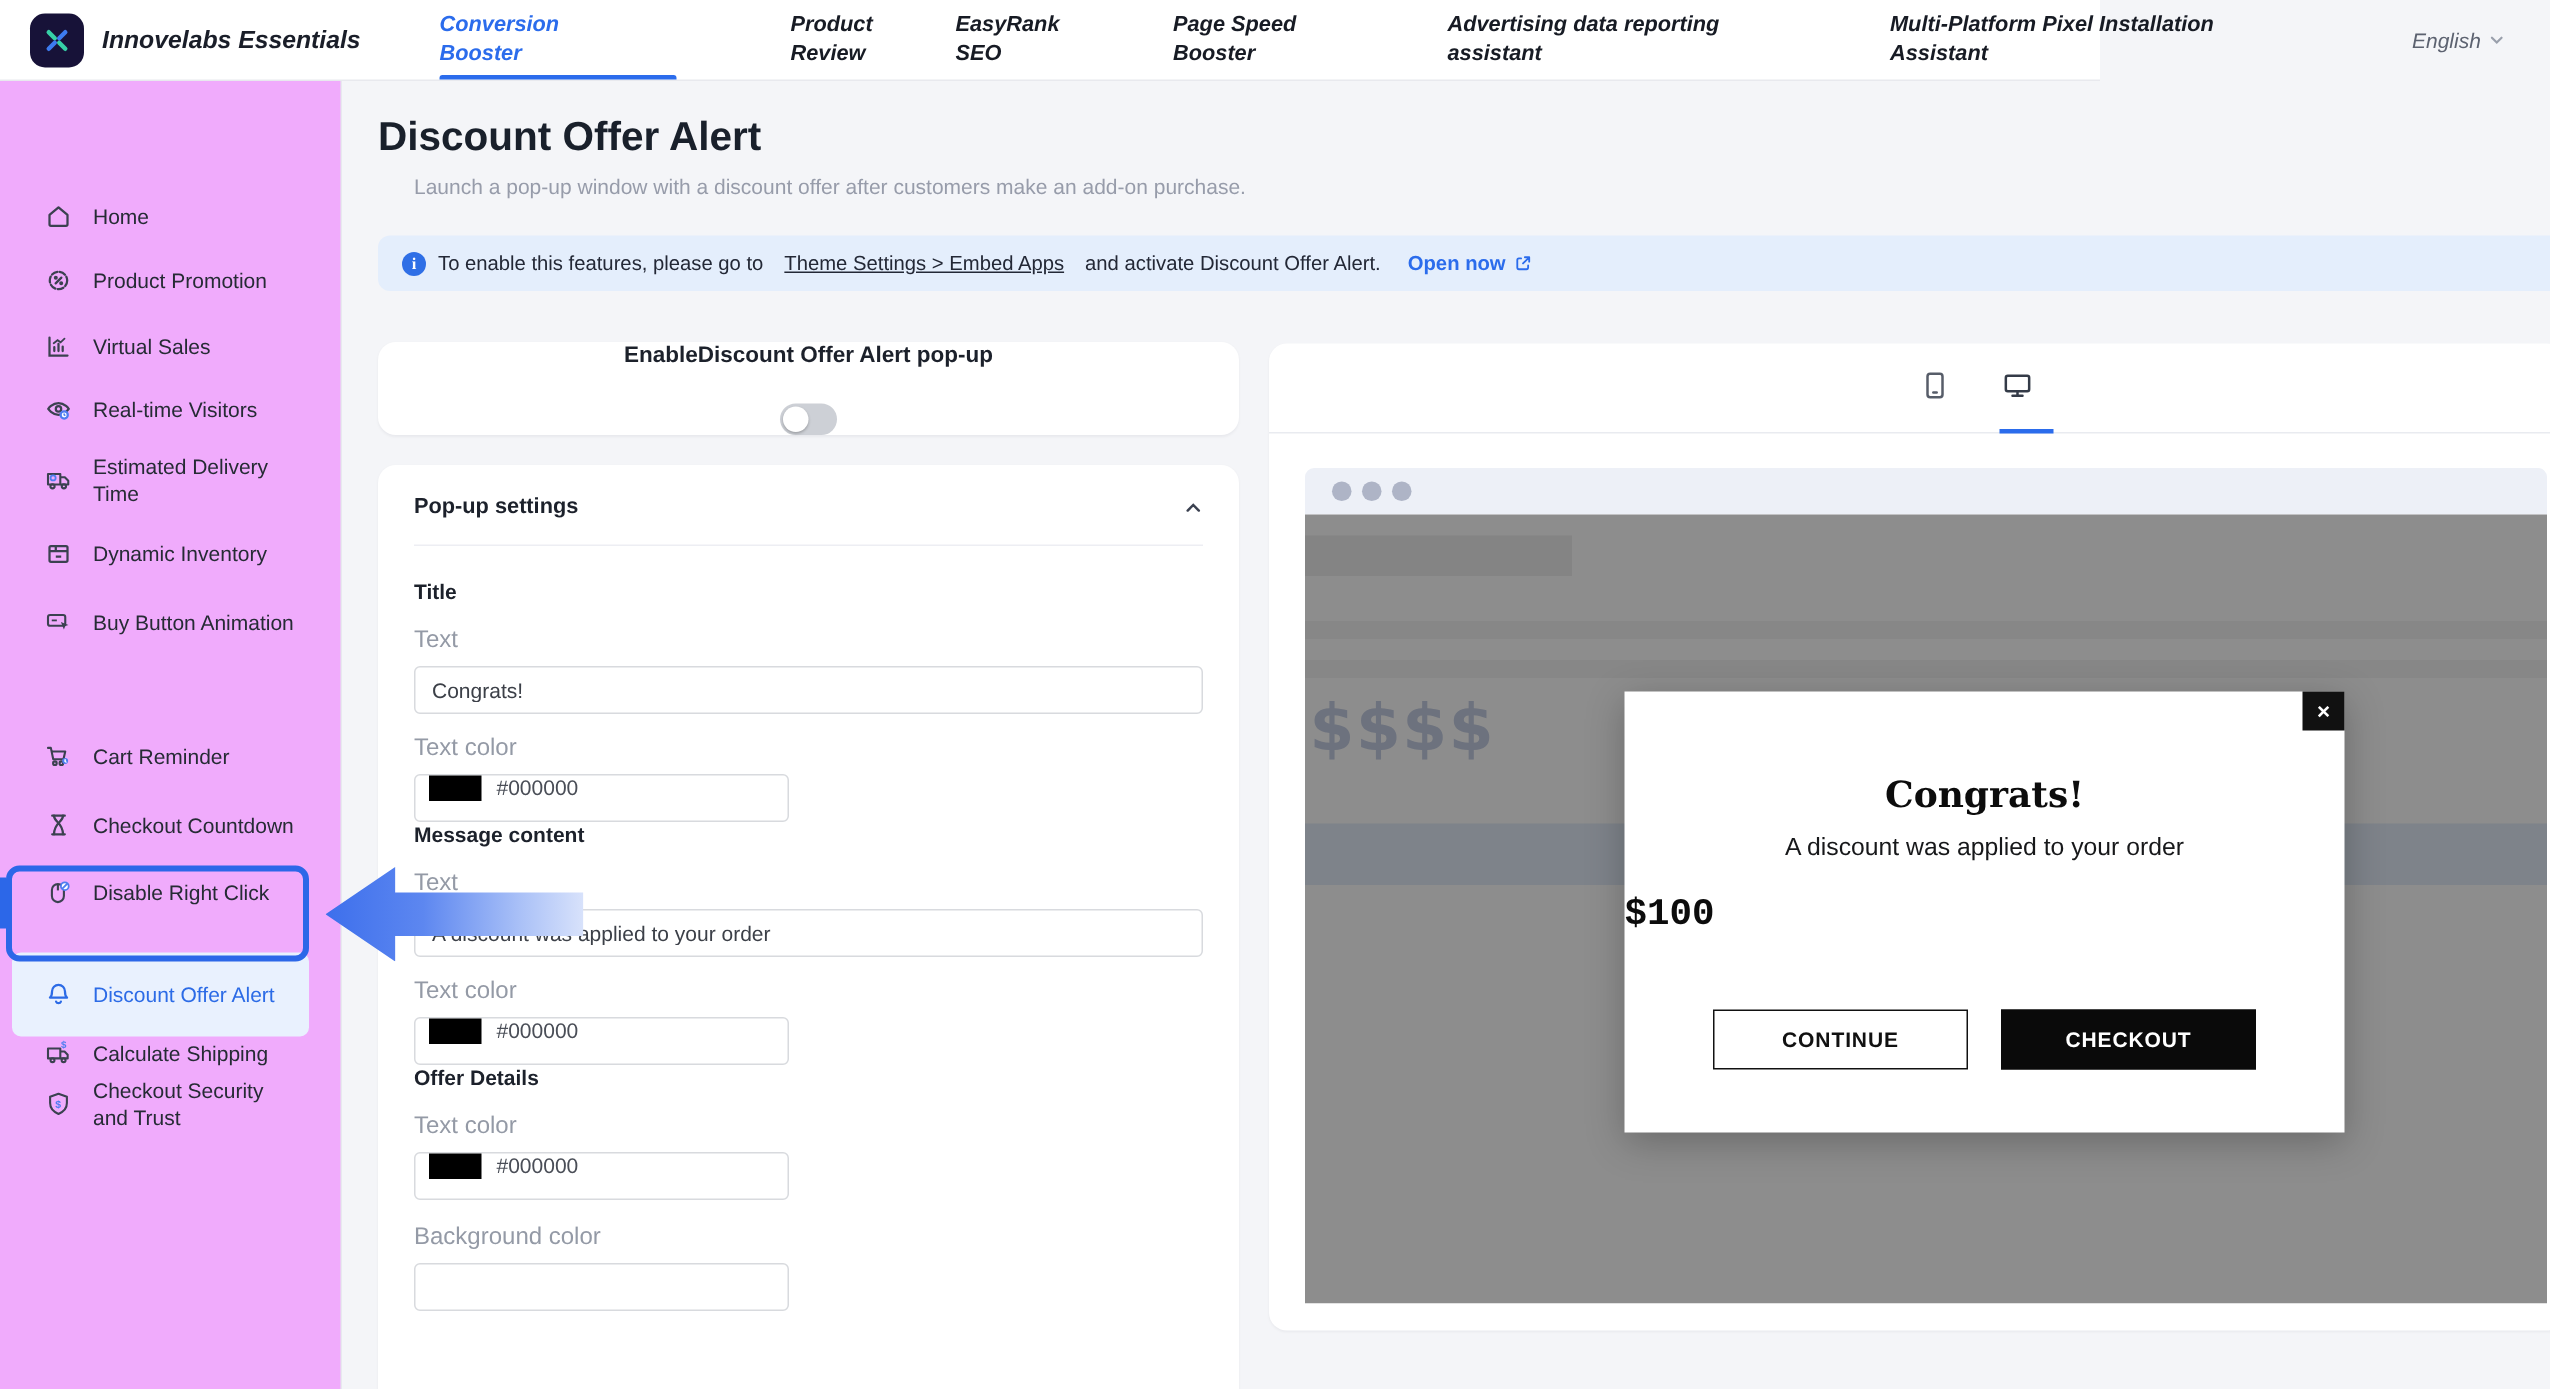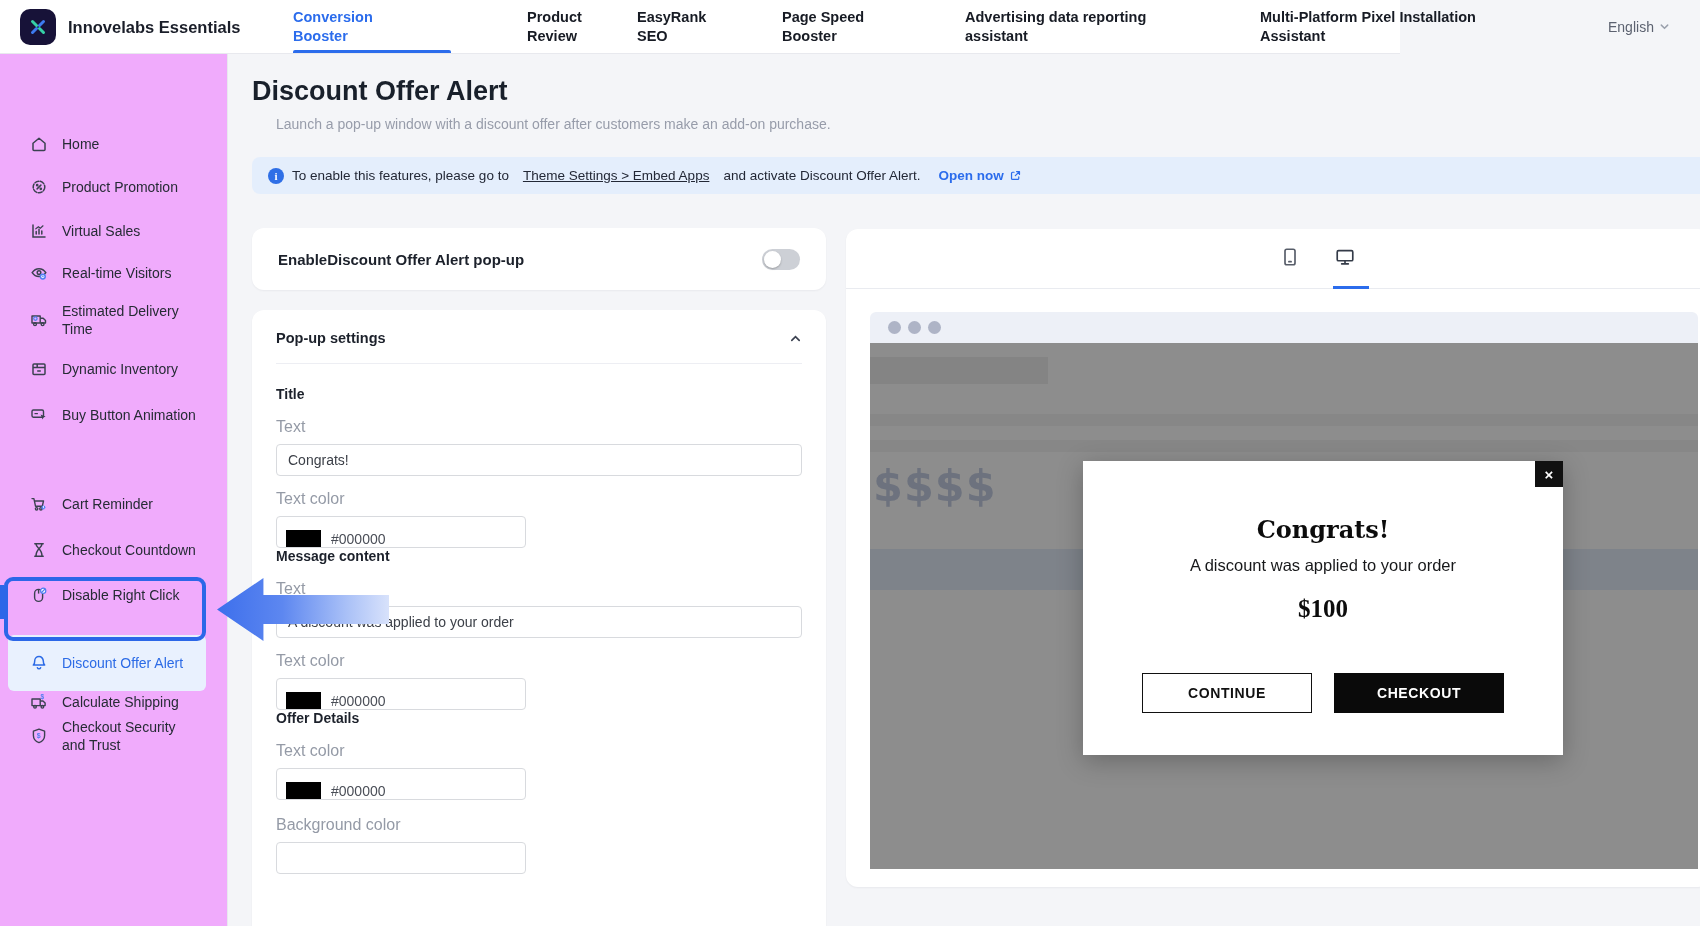--- a/index.html
+++ b/index.html
@@ -1,20 +1,20 @@
 <!DOCTYPE html>
 <html><head>
 <meta charset="utf-8">
 <style>
   html,body{margin:0;padding:0;background:#e9eaee;}
   *{box-sizing:border-box;font-family:"Liberation Sans",sans-serif;}
   .screen{position:relative;width:1700px;height:926px;overflow:hidden;background:#f4f5f8;}
 
   
-  .topbar{position:absolute;left:0;top:0;width:1400px;height:54px;background:#fff;border-bottom:1px solid #e8e9ee;z-index:30;}
+  .topbar{position:absolute;left:0;top:0;width:1400px;height:54px;background:#fff;border-bottom:1px solid #e8e9ee;z-index:30;font-style:italic;}
   .brand{position:absolute;left:20px;top:9px;display:flex;align-items:center;gap:12px;}
   .logo{width:36px;height:36px;border-radius:10px;background:#171238;display:flex;align-items:center;justify-content:center;}
   .logo svg{display:block;}
   .brand-name{font-size:16.5px;font-weight:700;color:#1a1e29;}
   .tab{position:absolute;top:50%;transform:translateY(-50%);font-size:14.5px;font-weight:600;color:#171b24;line-height:1.32;cursor:pointer;}
   .tab.active{color:#2b6cec;}
   .tab-underline{position:absolute;left:293px;bottom:0;width:158px;height:3px;background:#2b6cec;border-radius:2px 2px 0 0;}
   .lang{position:absolute;left:1608px;top:50%;transform:translateY(-50%);display:flex;align-items:center;gap:5px;font-size:14px;color:#5c markets;}
   .lang{color:#5c6270;cursor:pointer;}
 
@@ -34,35 +34,35 @@
 
   
   .main{position:absolute;left:228px;top:54px;width:1472px;height:872px;background:#f4f5f8;}
   .page-title{position:absolute;left:24px;top:22px;font-size:27px;font-weight:700;color:#19202b;}
   .page-sub{position:absolute;left:24px;top:62px;font-size:14px;color:#979caa;margin-left:24px;}
   .banner{position:absolute;left:24px;top:103px;width:1448px;height:37px;background:#e4eefc;border-radius:8px 0 0 8px;display:flex;align-items:center;gap:8px;padding:0 16px;font-size:13.5px;color:#232836;}
   .info-ic{width:16px;height:16px;border-radius:50%;background:#2f6fe6;color:#fff;font-size:11px;font-weight:700;display:flex;align-items:center;justify-content:center;font-family:"Liberation Serif",serif;flex:0 0 auto;}
   .banner .path-link{text-decoration:underline;font-weight:500;margin:0 6px;cursor:pointer;}
   .banner .open-link{color:#2b6cec;font-weight:700;margin-left:10px;cursor:pointer;display:flex;align-items:center;gap:5px;}
 
-  .card{position:absolute;background:#fff;border-radius:12px;box-shadow:0 1px 2px rgba(16,24,40,.05);}
+  .card{position:absolute;background:#fff;border-radius:12px;box-shadow:0 1px 2px rgba(16,24,40,.05);flex-direction:column;}
   .card-toggle{left:24px;top:174px;width:574px;height:62px;display:flex;align-items:center;justify-content:space-between;padding:0 26px;}
   .card-toggle .tlabel{font-size:15px;font-weight:700;color:#1c212b;}
   .toggle{width:38px;height:21px;border-radius:11px;background:#cdd0d6;position:relative;cursor:pointer;flex:0 0 auto;}
   .toggle .knob{position:absolute;left:2px;top:2px;width:17px;height:17px;border-radius:50%;background:#fff;box-shadow:0 1px 2px rgba(0,0,0,.25);}
 
   .card-settings{left:24px;top:256px;width:574px;height:700px;padding:20px 24px;}
   .panel-head{display:flex;align-items:center;justify-content:space-between;}
   .panel-title{font-size:14.5px;font-weight:700;color:#1c212b;}
   .chev{color:#3b4150;cursor:pointer;display:flex;}
   .divider{height:1px;background:#edeef3;margin:17px -0px 0 0;}
   .sec-h{font-size:14px;font-weight:700;color:#1c212b;}
   .f-label{font-size:16px;color:#949aa6;}
   .t-input{width:526px;height:32px;border:1px solid #d8dade;border-radius:4px;padding:0 11px;font-size:14px;color:#3c4048;background:#fff;outline:none;}
-  .c-input{width:250px;height:32px;border:1px solid #d8dade;border-radius:4px;display:flex;align-items:flex-end;gap:10px;padding:0 9px;cursor:pointer;background:#fff;}
+  .c-input{width:250px;height:32px;border:1px solid #d8dade;border-radius:4px;display:flex;align-items:flex-start;gap:10px;padding:0 9px;cursor:pointer;background:#fff;}
   .swatch{width:35px;height:17px;background:#000;flex:0 0 auto;}
   .c-val{font-size:14px;color:#4a4e57;}
   .mt22{margin-top:22px;}.mt16{margin-top:16px;}.mt14{margin-top:14px;}.mt24{}.mb8{margin-bottom:8px;}
 
   
   .card-preview{left:618px;top:175px;width:864px;height:658px;padding:0;}
   .device-row{height:60px;display:flex;align-items:center;justify-content:center;gap:26px;padding-left:80px;position:relative;}
   .dev{color:#575d69;cursor:pointer;padding:6px 4px;}
   .dev.active{color:#343b48;}
   .dev-divider{position:absolute;left:0;right:0;bottom:0;height:1px;background:#e9ebf0;}
@@ -74,21 +74,21 @@
   .mb-block{position:absolute;left:0;top:14px;width:178px;height:27px;background:#848484;}
   .mb-stripe1{position:absolute;left:0;top:71px;width:100%;height:12px;background:#878787;}
   .mb-stripe2{position:absolute;left:0;top:97px;width:100%;height:12px;background:#878787;}
   .mb-band{position:absolute;left:0;top:206px;width:100%;height:41px;background:#7e838a;}
   .mb-cash{position:absolute;left:3px;top:118px;font-size:43px;font-weight:700;color:#6d727e;letter-spacing:1px;font-family:"DejaVu Sans",sans-serif;}
 
   .popup{position:absolute;left:237px;top:232px;width:480px;height:294px;background:#fff;box-shadow:0 6px 24px rgba(0,0,0,.25);z-index:5;}
   .popup-close{position:absolute;right:0;top:0;width:28px;height:26px;background:#111;color:#fff;display:flex;align-items:center;justify-content:center;font-size:15px;font-weight:700;cursor:pointer;}
   .popup-title{margin-top:54px;text-align:center;font-family:"DejaVu Serif",serif;font-weight:700;font-size:24px;color:#0c0c0c;}
   .popup-msg{margin-top:12px;text-align:center;font-size:16.5px;color:#17181a;}
-  .popup-amount{margin-top:20px;text-align:center;font-family:Liberation Serif, serif;font-weight:700;font-size:25px;color:#0c0c0c;}
+  .popup-amount{margin-top:20px;font-family:Liberation Mono, monospace;font-weight:700;font-size:25px;color:#0c0c0c;}
   .popup-btns{position:absolute;left:0;right:0;top:212px;display:flex;justify-content:center;gap:22px;}
   .btn{width:170px;height:40px;display:flex;align-items:center;justify-content:center;font-size:14px;font-weight:700;letter-spacing:.6px;cursor:pointer;}
   .btn-continue{background:#fff;border:1.5px solid #111;color:#111;}
   .btn-checkout{background:#0a0a0a;color:#fff;border:1.5px solid #0a0a0a;}
 </style>
 </head>
 <body>
 
 <div class="screen">
 

